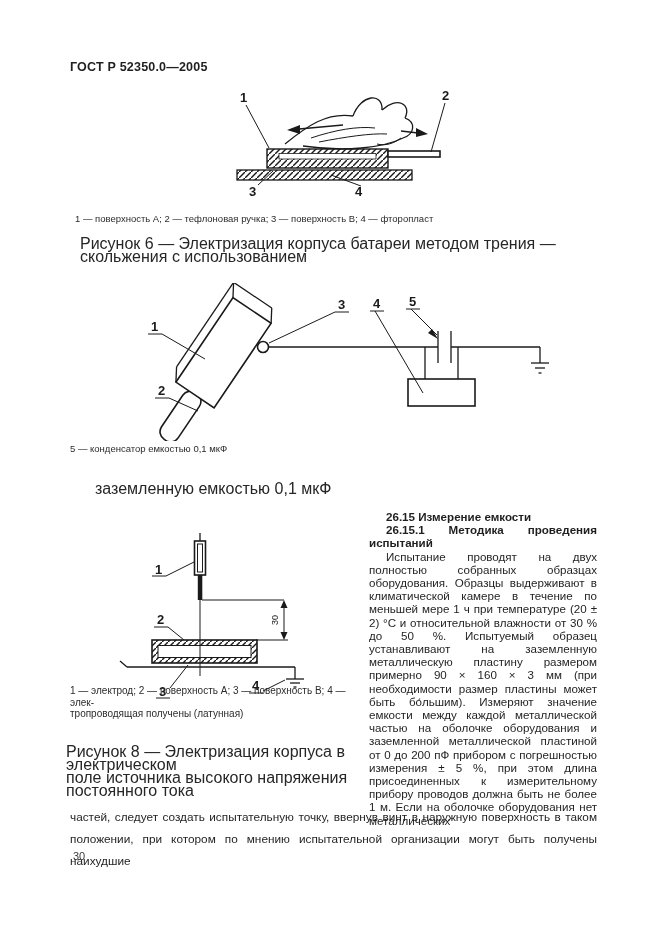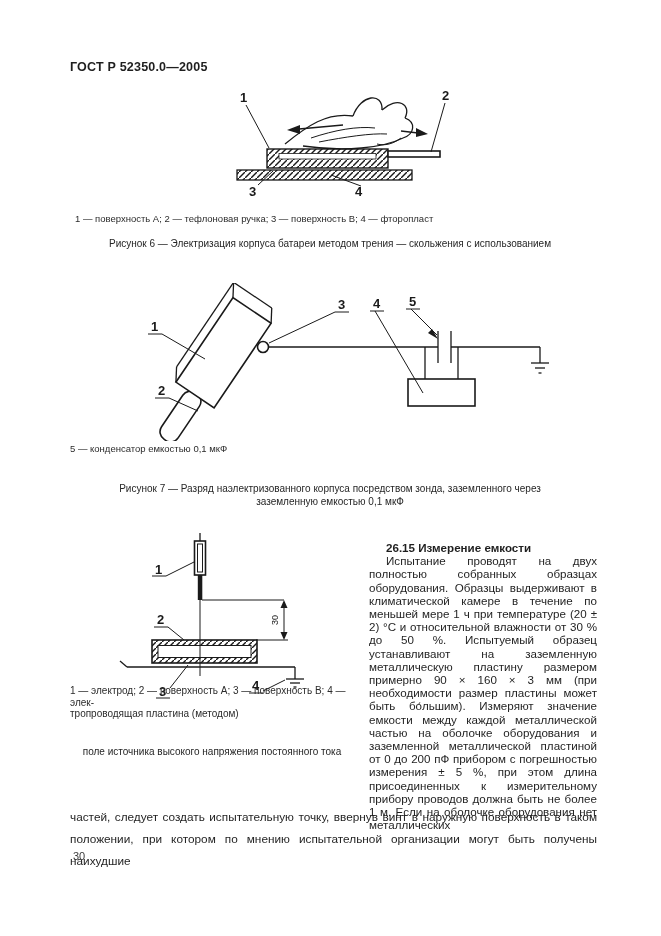--- a/index.html
+++ b/index.html
@@ -4,32 +4,32 @@
 <style>
   html,body{margin:0;padding:0;background:#e8e8e8;}
   .page{
     position:relative;width:661px;height:936px;background:#ffffff;
     font-family:"Liberation Sans",sans-serif;color:#1f1f1f;overflow:hidden;
     margin:0 auto;
   }
   .abs{position:absolute;}
   .doc-header{left:70px;top:60px;font-size:12.5px;font-weight:bold;letter-spacing:.2px;}
   .legend{font-size:9.5px;color:#2b2b2b;text-align:left;line-height:11.5px;}
-  .caption{font-size:10px;color:#262626;text-align:center;line-height:13px;}
+  .caption{font-size:16px;color:#262626;line-height:13px;}
   .legend6{left:75px;top:213px;width:520px;}
   .caption6{left:80px;top:237px;width:500px;}
   .legend7{left:70px;top:443px;width:525px;}
   .caption7{left:95px;top:482px;width:470px;}
   .legend8{left:70px;top:685px;width:280px;font-size:10px;}
   .caption8{left:66px;top:745px;width:292px;}
   .fig6{left:215px;top:82px;}
   .fig7{left:135px;top:283px;}
   .fig8{left:78px;top:528px;}
   .right-col{
-    left:369px;top:541px;width:228px;font-size:11.6px;line-height:13.2px;
+    left:369px;top:510px;width:228px;font-size:11.6px;line-height:13.2px;
     text-align:justify;color:#1f1f1f;
   }
   .right-col .h{font-weight:bold;text-indent:17px;margin:0;}
   .right-col .p{text-indent:17px;margin:0;}
   .continuation{
     left:70px;top:806px;width:527px;font-size:11.8px;line-height:22px;
     text-align:justify;color:#1f1f1f;
   }
   .page-number{left:73px;top:850px;font-size:11px;color:#3a3a3a;}
   svg text.fig-label{font-family:"Liberation Sans",sans-serif;font-weight:bold;font-size:13px;fill:#1a1a1a;}
@@ -149,21 +149,20 @@
       <line class="ln-thin" x1="271" y1="26" x2="285" y2="26"></line>
       <line class="ln-thin" x1="276" y1="26" x2="302" y2="52"></line>
       <polygon class="solid" points="303,56 297,46 293,50"></polygon>
     </g>
   </svg>
 
   <div class="abs legend legend7">
     <div>5 — конденсатор емкостью 0,1 мкФ</div>
   </div>
   <div class="abs caption caption7">
-    <div>Рисунок 7 — Разряд наэлектризованного корпуса посредством зонда, заземленного через</div>
     <div>заземленную емкостью 0,1 мкФ</div>
   </div>
 
   <svg class="abs fig8" width="252" height="178" viewBox="0 0 252 178">
     <defs>
       <pattern id="hatch8" patternUnits="userSpaceOnUse" width="6" height="6">
         <path d="M0,6 L6,0" stroke="#1a1a1a" stroke-width="1.4"></path>
       </pattern>
     </defs>
 
@@ -209,28 +208,30 @@
       <line class="ln-thin" x1="78" y1="170" x2="92" y2="170"></line>
       <line class="ln-thin" x1="92" y1="160" x2="110" y2="137"></line>
       <text class="fig-label" x="174" y="162">4</text>
       <line class="ln-thin" x1="171" y1="165" x2="185" y2="165"></line>
       <line class="ln-thin" x1="185" y1="163" x2="207" y2="152"></line>
     </g>
   </svg>
 
   <div class="abs right-col">
     <div class="h">26.15 Измерение емкости</div>
+    <div class="h">26.15.1 Методика проведения испытаний</div>
     <div class="p">Испытание проводят на двух полностью собранных образцах оборудования. Образцы выдерживают в климатической камере в течение по меньшей мере 1 ч при температуре (20 ± 2) °С и относительной влажности от 30 % до 50 %. Испытуемый образец устанавливают на заземленную металлическую пластину размером примерно 90 × 160 × 3 мм (при необходимости размер пластины может быть бо́льшим). Измеряют значение емкости между каждой металлической частью на оболочке оборудования и заземленной металлической пластиной от 0 до 200 пФ прибором с погрешностью измерения ± 5 %, при этом длина присоединенных к измерительному прибору проводов должна быть не более 1 м. Если на оболочке оборудования нет металлических</div>
   </div>
 
   <div class="abs legend legend8">
     <div>1 — электрод; 2 — поверхность А; 3 — поверхность В; 4 — элек-</div>
-    <div>тропроводящая пластина (методом)</div>
+    <div>тропроводящая получены (латунная)</div>
   </div>
   <div class="abs caption caption8">
+    <div>Рисунок 8 — Электризация корпуса в электрическом</div>
     <div>поле источника высокого напряжения постоянного тока</div>
   </div>
 
   <div class="abs continuation">частей, следует создать испытательную точку, ввернув винт в наружную поверхность в таком положении, при котором по мнению испытательной организации могут быть получены наихудшие</div>
 
   <div class="abs page-number">30</div>
 
 </div>
 
 </body></html>

